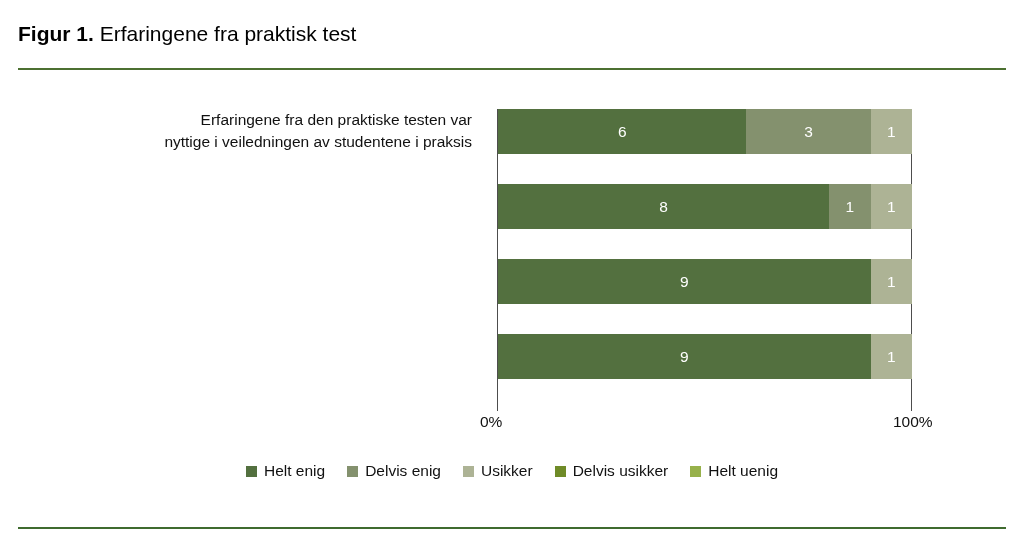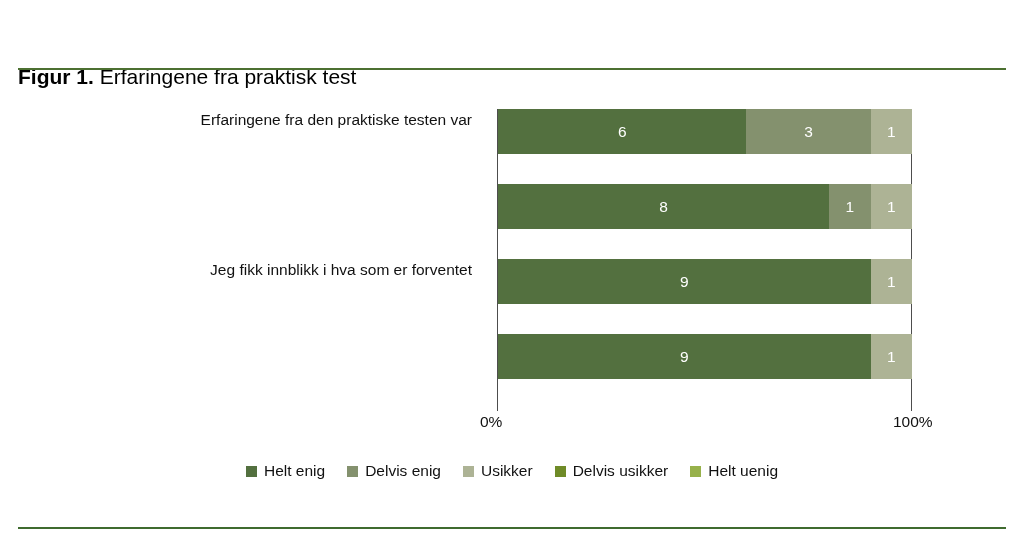--- a/index.html
+++ b/index.html
@@ -23,21 +23,20 @@
 
   
   .figure-title {
     position: absolute;
     left: 18px;
     top: 20px;
     font-size: 21px;
     line-height: 28px;
     white-space: nowrap;
     color: #000000;
-    margin-top: 43px;
   }
   .figure-title .title-prefix {
     font-weight: bold;
   }
   .figure-title .title-text {
     font-weight: normal;
   }
 
   .rule-top {
     position: absolute;
@@ -183,37 +182,37 @@
   <div class="rule-top"></div>
 
   <div class="plot-wrap">
     <div class="axis-line-left"></div>
     <div class="axis-line-right"></div>
 
     <div class="rows" id="rows-host">
         <div class="row">
           <div class="row-label">
             <span class="lbl-line">Erfaringene fra den praktiske testen var</span>
+            <span class="lbl-line">nyttige i veiledningen av studentene i praksis</span>
           </div>
           <div class="bar">
             <div class="seg" style="width: 60%; background: rgb(83, 112, 63);">6</div>
             <div class="seg" style="width: 30%; background: rgb(132, 145, 110);">3</div>
             <div class="seg" style="width: 10%; background: rgb(173, 179, 149);">1</div>
           </div>
         </div>
         <div class="row">
           <div class="bar">
             <div class="seg" style="width: 80%; background: rgb(83, 112, 63);">8</div>
             <div class="seg" style="width: 10%; background: rgb(132, 145, 110);">1</div>
             <div class="seg" style="width: 10%; background: rgb(173, 179, 149);">1</div>
           </div>
         </div>
         <div class="row">
           <div class="row-label">
-            <span class="lbl-line">Jeg fikk innblikk i hva som er forventet</span>
           </div>
           <div class="bar">
             <div class="seg" style="width: 90%; background: rgb(83, 112, 63);">9</div>
             <div class="seg" style="width: 10%; background: rgb(173, 179, 149);">1</div>
           </div>
         </div>
         <div class="row">
           <div class="row-label">
           </div>
           <div class="bar">

